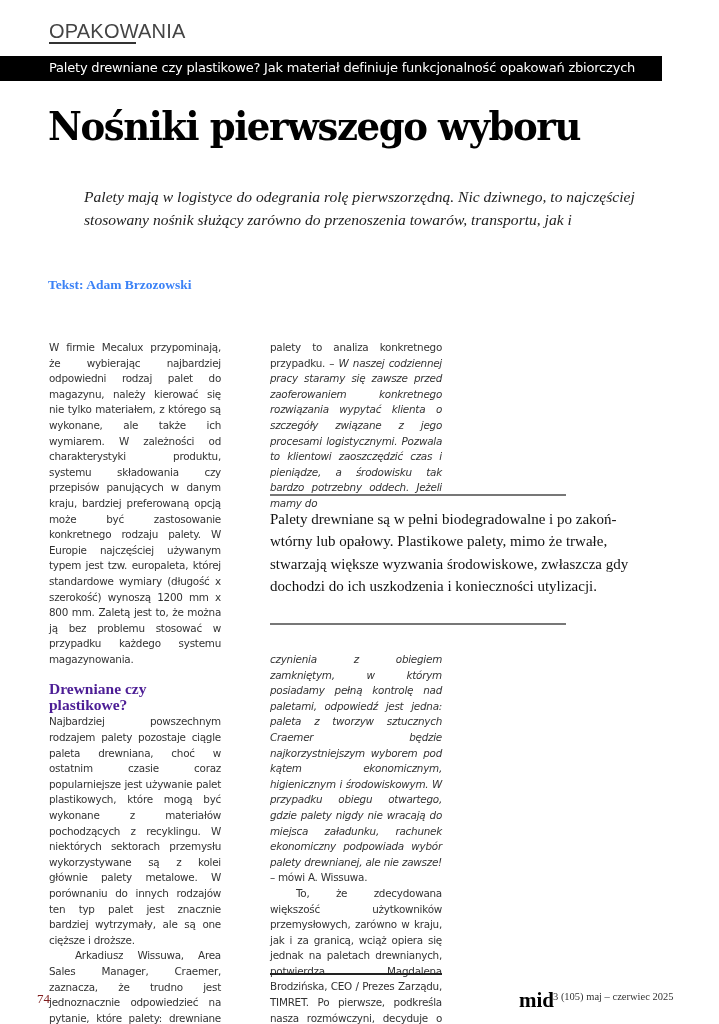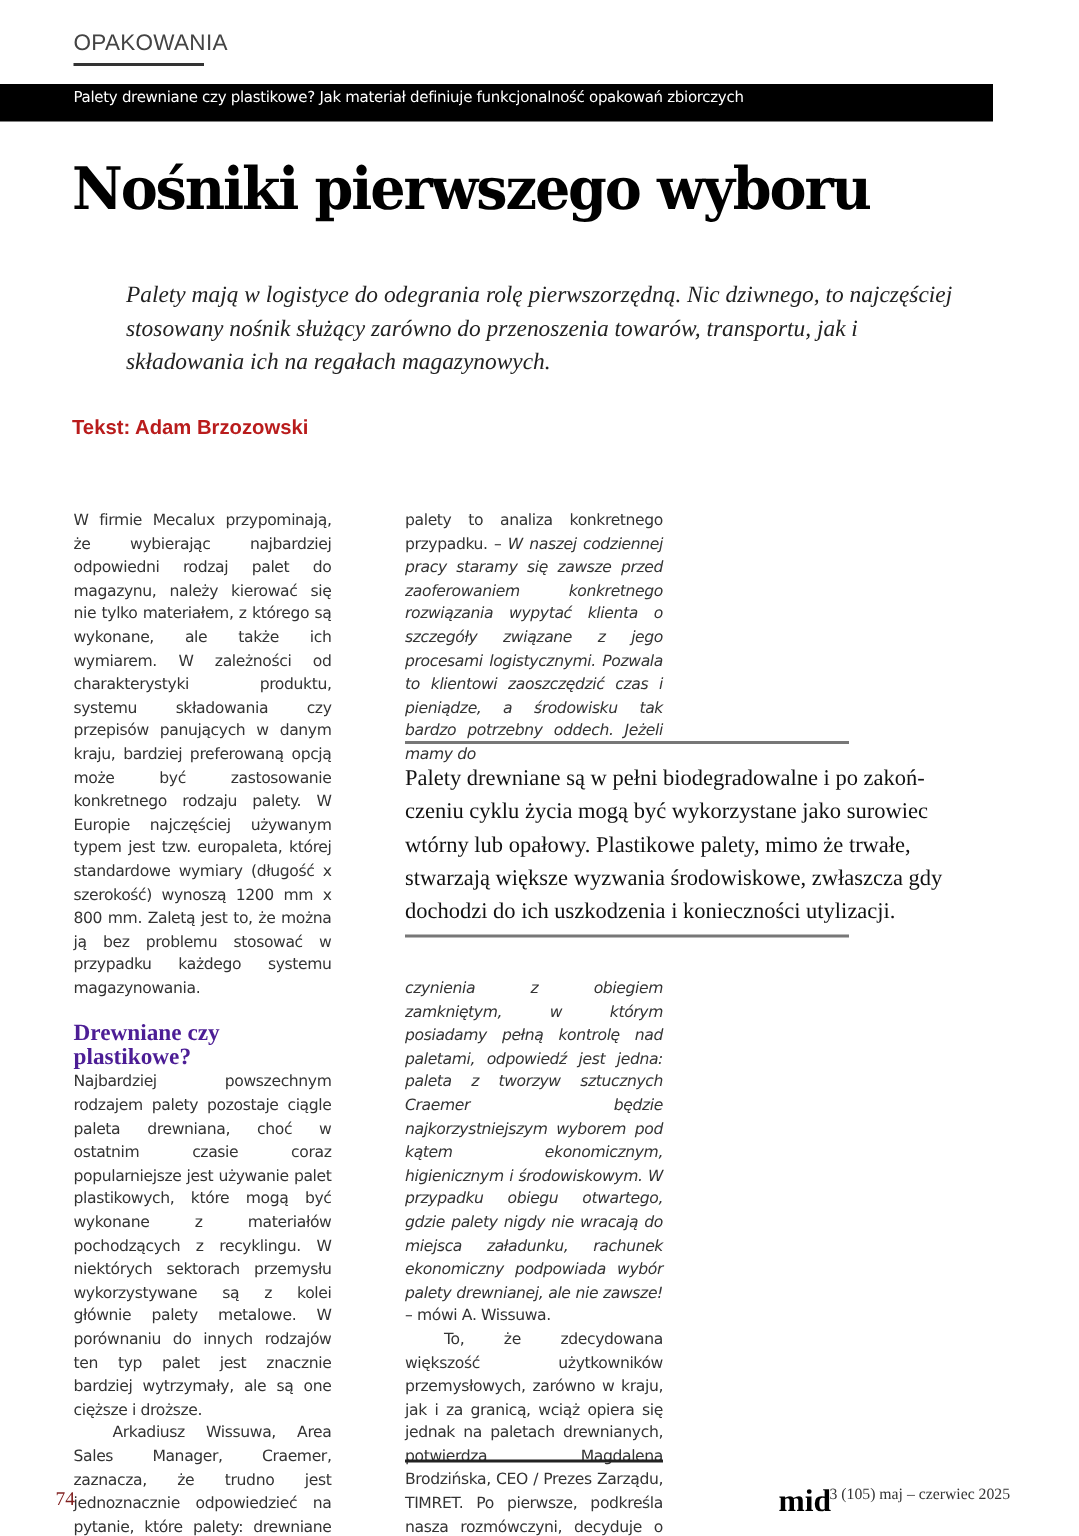--- a/index.html
+++ b/index.html
@@ -1,24 +1,24 @@
 <!DOCTYPE html>
 <html><head>
 <meta charset="utf-8">
 <style>
   html, body { margin: 0; padding: 0; background: #ffffff; }
   body { width: 719px; height: 1024px; position: relative; overflow: hidden; color: #111; }
-  .section-label { position: absolute; left: 49px; top: 20px; font-family: "Liberation Sans", sans-serif; font-size: 15px; font-weight: 300; color: #444; letter-spacing: 0.2px; }
+  .section-label { position: absolute; left: 49px; top: 20px; font-family: "Liberation Sans", sans-serif; font-size: 20px; font-weight: 300; color: #444; letter-spacing: 0.2px; }
   .section-underline { position: absolute; left: 49px; top: 42px; width: 87px; height: 1.5px; background: #333; }
   .topbar { position: absolute; left: 0; top: 56px; width: 662px; height: 25px; background: #000; }
-  .topbar-text { position: absolute; left: 49px; top: 4px; font-family: "DejaVu Sans", sans-serif; font-size: 10px; color: #fff; white-space: nowrap; letter-spacing: -0.2px; }
+  .topbar-text { position: absolute; left: 49px; top: 4px; font-family: "DejaVu Sans", sans-serif; font-size: 13px; color: #fff; white-space: nowrap; letter-spacing: -0.2px; }
   .title { position: absolute; left: 48px; top: 103px; font-family: "DejaVu Serif", serif; font-weight: bold; font-size: 39px; color: #000; letter-spacing: -1.5px; white-space: nowrap; transform: scaleX(0.95); transform-origin: left top; }
   .lead { position: absolute; left: 48px; top: 186px; width: 600px; font-family: "Liberation Serif", serif; font-style: italic; font-size: 15.6px; line-height: 22.5px; color: #222; }
   .lead span { display: block; white-space: nowrap; margin-left: 36px; }
-  .author { position: absolute; left: 48px; top: 277px; font-family: Liberation Sans, sans-serif; font-weight: bold; font-size: 13.5px; color: #b91c1c; }
+  .author { position: absolute; left: 48px; top: 277px; font-family: Liberation Serif, serif; font-weight: bold; font-size: 13.5px; color: #3b82f6; }
   .col { position: absolute; font-family: "DejaVu Sans", sans-serif; font-size: 10.4px; line-height: 15.6px; color: #333; }
   .col1 { left: 49px; top: 340px; width: 172px; }
   .col2 { left: 270px; width: 172px; }
   .col2a { top: 340px; }
   .col2b { top: 652px; }
   .col p { margin: 0; text-align: justify; text-align-last: left; letter-spacing: -0.25px; }
   .col p.indent { text-indent: 26px; }
   .col .it { font-style: italic; }
   .subhead { font-family: "Liberation Serif", serif; font-weight: bold; font-size: 15.5px; line-height: 16px; color: #4c1d95; margin: 14px 0 1px 0; }
   .rule-top { position: absolute; left: 270px; top: 494px; width: 296px; height: 2px; background: #777; }
@@ -38,42 +38,40 @@
 
 <div class="topbar">
   <div class="topbar-text">Palety drewniane czy plastikowe? Jak materiał definiuje funkcjonalność opakowań zbiorczych</div>
 </div>
 
 <h1 class="title" style="margin:0;">Nośniki pierwszego wyboru</h1>
 
 <div class="lead">
   <span>Palety mają w logistyce do odegrania rolę pierwszorzędną. Nic dziwnego, to najczęściej</span>
   <span>stosowany nośnik służący zarówno do przenoszenia towarów, transportu, jak i</span>
-  <span>składowania ich na regałach magazynowych.</span>
 </div>
 
 <div class="author">Tekst: Adam Brzozowski</div>
 
 <div class="col col1">
   <p>W firmie Mecalux przypominają, że wybierając najbardziej odpowiedni rodzaj palet do magazynu, należy kierować się nie tylko materiałem, z którego są wykonane, ale także ich wymiarem. W zależności od charakterystyki produktu, systemu składowania czy przepisów panujących w danym kraju, bardziej preferowaną opcją może być zastosowanie konkretnego rodzaju palety. W Europie najczęściej używanym typem jest tzw. europaleta, której standardowe wymiary (długość x szerokość) wynoszą 1200 mm x 800 mm. Zaletą jest to, że można ją bez problemu stosować w przypadku każdego systemu magazynowania.</p>
   <div class="subhead">Drewniane czy plastikowe?</div>
   <p>Najbardziej powszechnym rodzajem palety pozostaje ciągle paleta drewniana, choć w ostatnim czasie coraz popularniejsze jest używanie palet plastikowych, które mogą być wykonane z materiałów pochodzących z recyklingu. W niektórych sektorach przemysłu wykorzystywane są z kolei głównie palety metalowe. W porównaniu do innych rodzajów ten typ palet jest znacznie bardziej wytrzymały, ale są one cięższe i droższe.</p>
   <p class="indent">Arkadiusz Wissuwa, Area Sales Manager, Craemer, zaznacza, że trudno jest jednoznacznie odpowiedzieć na pytanie, które palety: drewniane czy z tworzyw sztucznych, lepiej sprawdzają się w logistyce, ponieważ wybór optymalnej</p>
 </div>
 
 <div class="col col2 col2a">
   <p>
     <span>palety to analiza konkretnego przypadku. – </span><span class="it">W naszej codziennej pracy staramy się zawsze przed zaoferowaniem konkretnego rozwiązania wypytać klienta o szczegóły związane z jego procesami logistycznymi. Pozwala to klientowi zaoszczędzić czas i pieniądze, a środowisku tak bardzo potrzebny oddech. Jeżeli mamy do</span>
   </p>
 </div>
 
 <div class="rule-top"></div>
 <div class="pull">
   <span>Palety drewniane są w pełni biodegradowalne i po zakoń-</span>
-  <span>czeniu cyklu życia mogą być wykorzystane jako surowiec</span>
   <span>wtórny lub opałowy. Plastikowe palety, mimo że trwałe,</span>
   <span>stwarzają większe wyzwania środowiskowe, zwłaszcza gdy</span>
   <span>dochodzi do ich uszkodzenia i konieczności utylizacji.</span>
 </div>
 <div class="rule-bottom"></div>
 
 <div class="col col2 col2b">
   <p>
     <span class="it">czynienia z obiegiem zamkniętym, w którym posiadamy pełną kontrolę nad paletami, odpowiedź jest jedna: paleta z tworzyw sztucznych Craemer będzie najkorzystniejszym wyborem pod kątem ekonomicznym, higienicznym i środowiskowym. W przypadku obiegu otwartego, gdzie palety nigdy nie wracają do miejsca załadunku, rachunek ekonomiczny podpowiada wybór palety drewnianej, ale nie zawsze!</span><span> – mówi A. Wissuwa.</span>
   </p>

